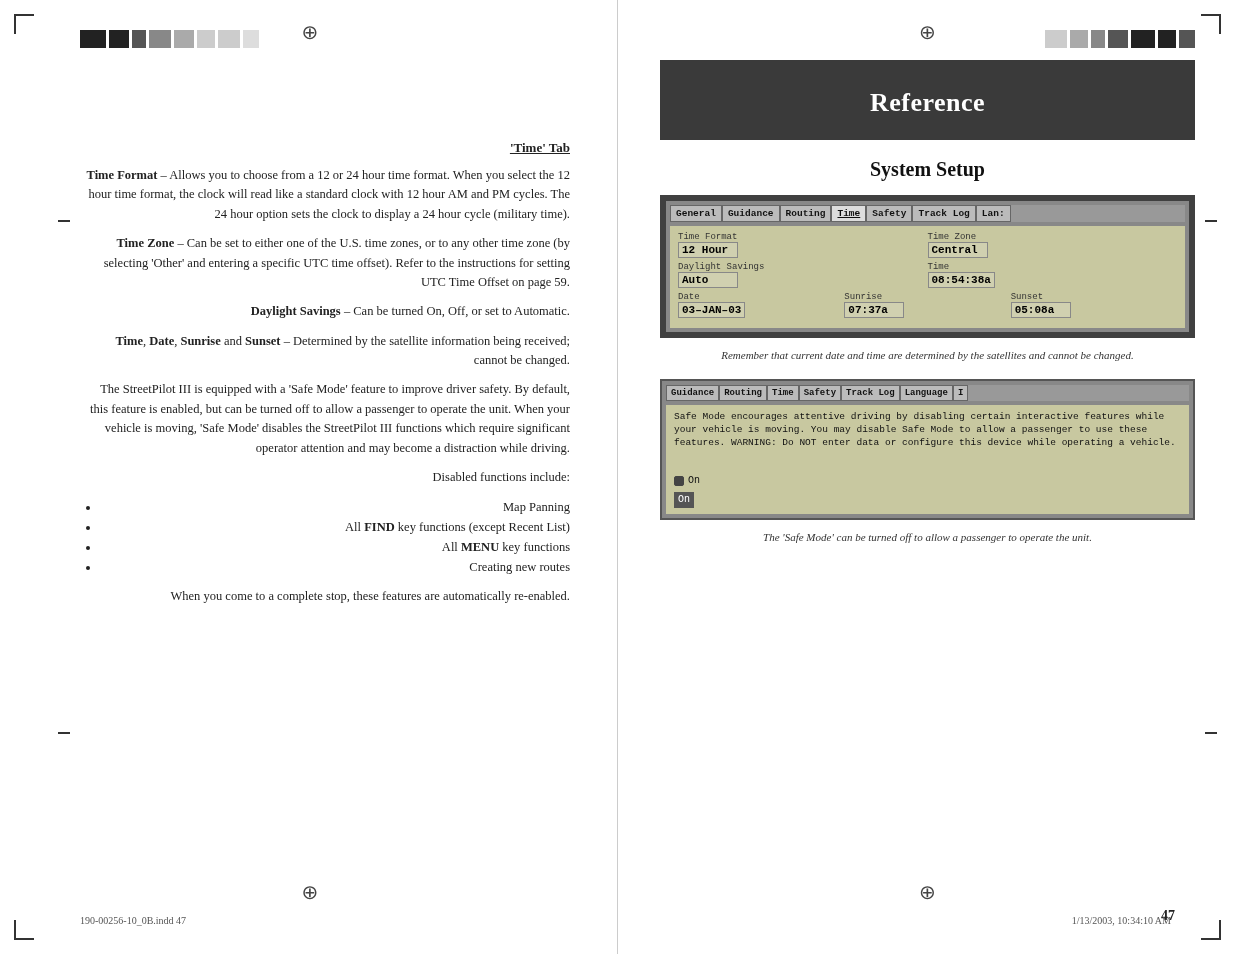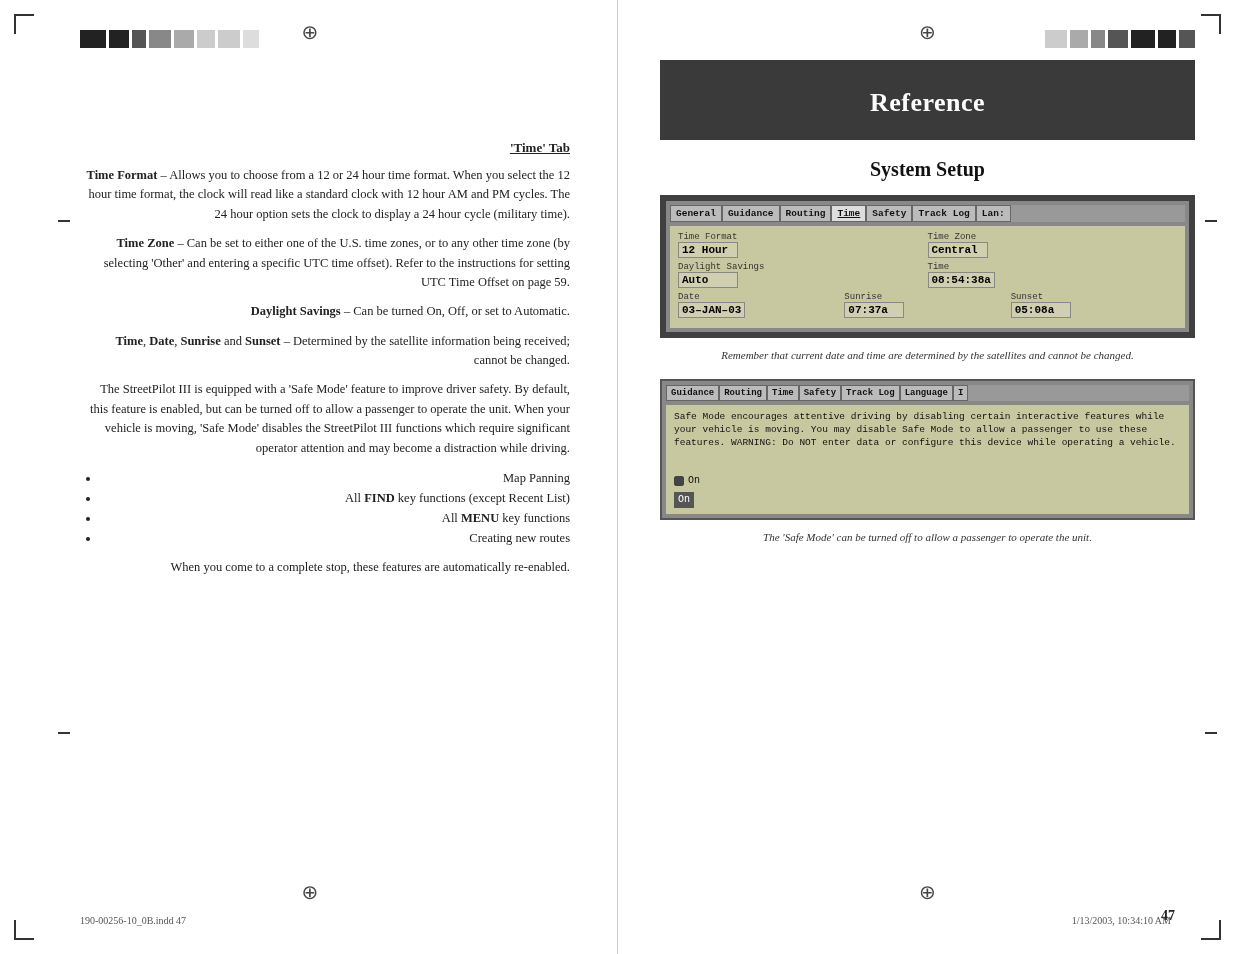--- a/index.html
+++ b/index.html
@@ -428,20 +428,23 @@
 
       <p class="para">
         <b>Time</b>, <b>Date</b>, <b>Sunrise</b> and <b>Sunset</b> – Determined by the satellite information being received; cannot be changed.
       </p>
 
 
       <p class="para" style="text-indent: 20px;">
         The StreetPilot III is equipped with a 'Safe Mode' feature to improve driver safety.  By default, this feature is enabled, but can be turned off to allow a passenger to operate the unit.  When your vehicle is moving, 'Safe Mode' disables the StreetPilot III functions which require significant operator attention and may become a distraction while driving.
       </p>
 
+      <p class="para" style="margin-left: 20px;">
+        Disabled functions include:
+      </p>
 
       <ul class="bullet-list">
         <li>Map Panning</li>
         <li>All <b>FIND</b> key functions (except Recent List)</li>
         <li>All <b>MENU</b> key functions</li>
         <li>Creating new routes</li>
       </ul>
 
       <p class="para">
         When you come to a complete stop, these features are automatically re-enabled.

